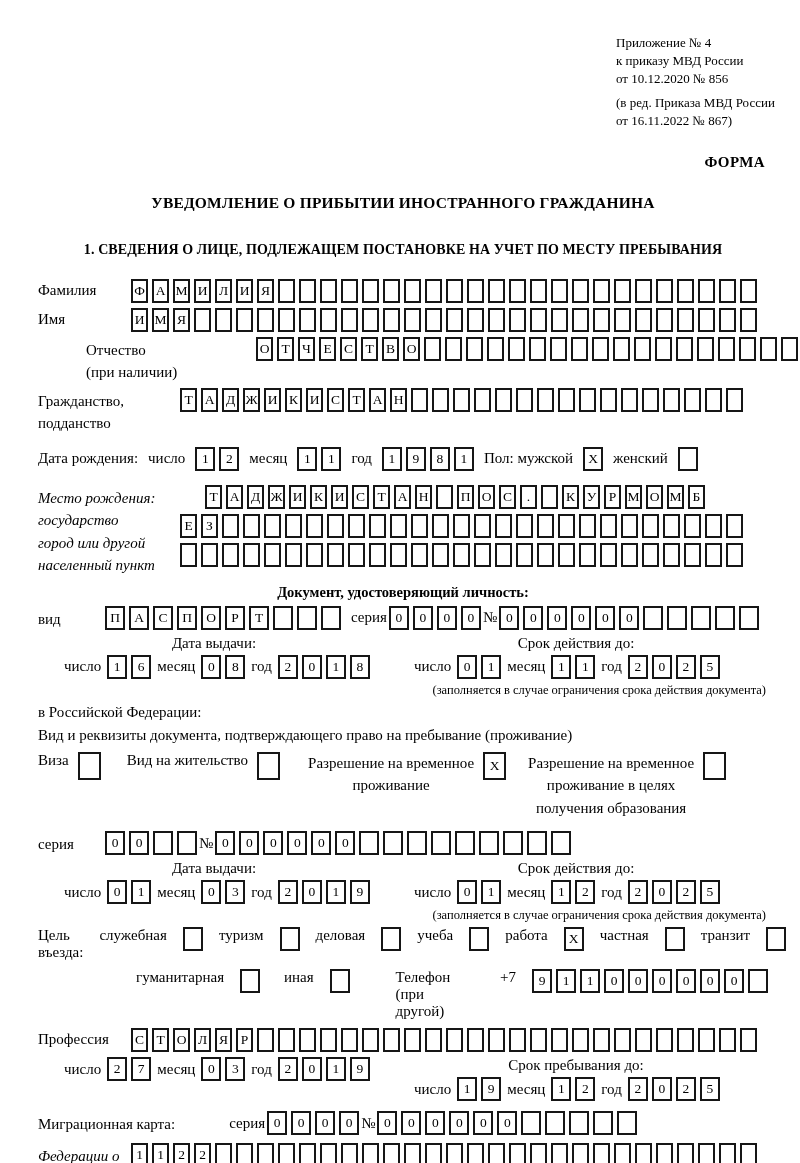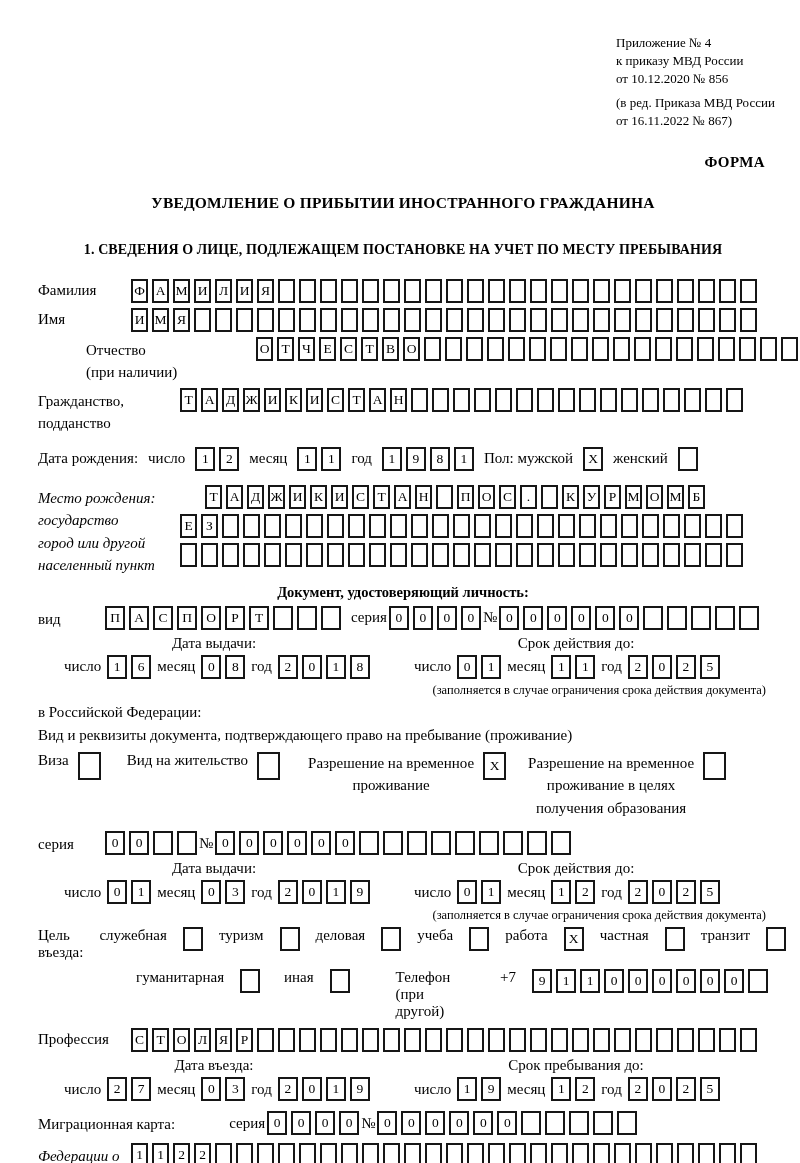--- a/index.html
+++ b/index.html
@@ -648,21 +648,20 @@
           <span class="cell"></span>
           <span class="cell"></span>
           <span class="cell"></span>
           <span class="cell"></span>
         </span>
     </div>
 
     <div class="datecols">
       <div class="dc-flex">
         <div class="dc-left">
-          <div class="dc-head">Дата въезда:</div>
           <div class="dc-fields">
             <span>число</span>
             <span class="cells">
                 <span class="cell wide">2</span>
                 <span class="cell wide">7</span>
               </span>
             <span>месяц</span>
             <span class="cells">
                 <span class="cell wide">0</span>
                 <span class="cell wide">3</span>

